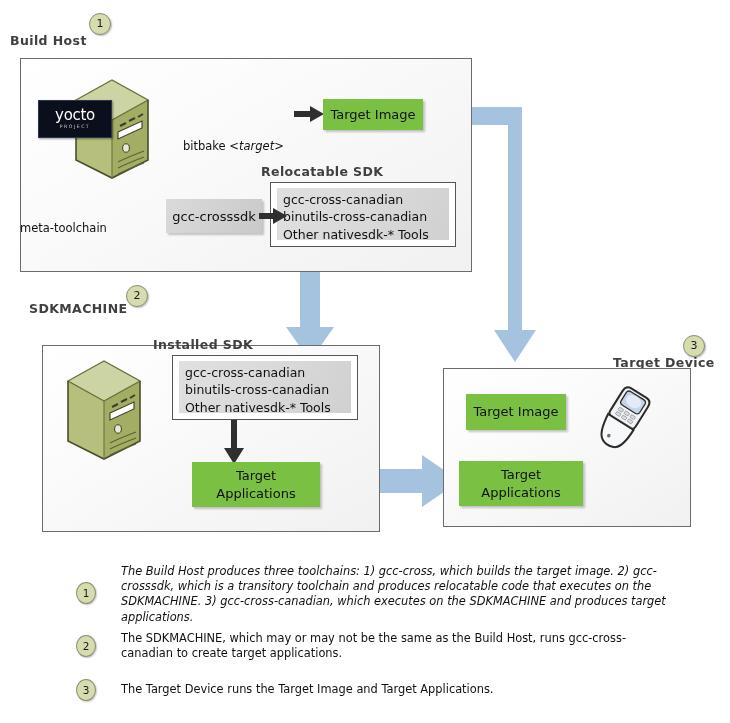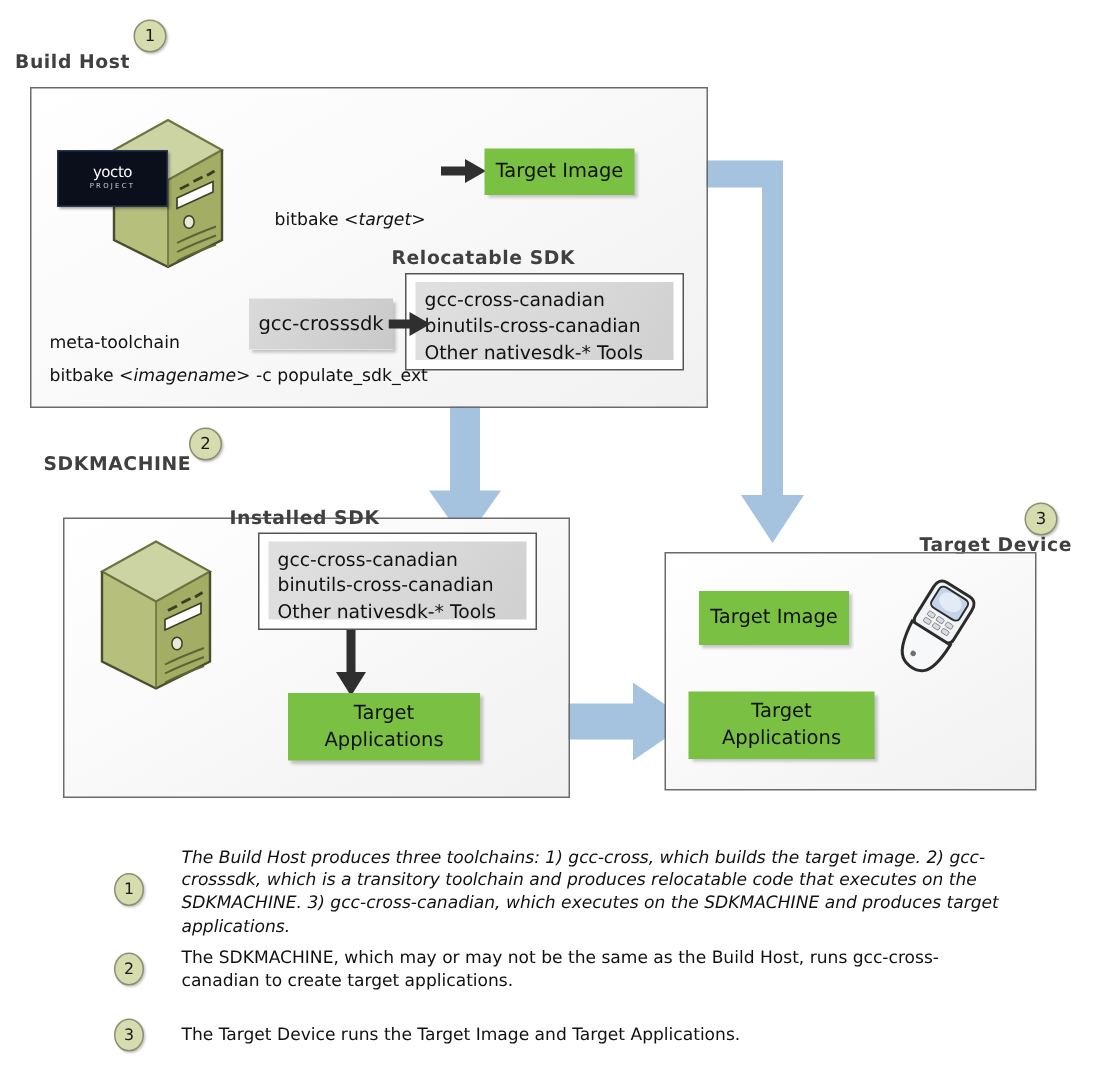--- a/index.html
+++ b/index.html
@@ -95,21 +95,21 @@
 
   
   .yocto{
     position:absolute;
     background:#0b0f1c;
     border:1.5px solid #2a3550;
     box-sizing:border-box;
     display:flex;flex-direction:column;align-items:center;justify-content:center;
     box-shadow:1px 1px 2px rgba(0,0,0,.4);
   }
-  .yocto .y1{color:#ffffff;font-size:10px;letter-spacing:-.3px;line-height:1;}
+  .yocto .y1{color:#ffffff;font-size:15px;letter-spacing:-.3px;line-height:1;}
   .yocto .y2{color:#c9cdd6;font-size:4.6px;letter-spacing:1.5px;line-height:1;margin-top:2px;}
   .legend-badge{
     position:absolute;
     width:20px;height:22px;border-radius:50%;
     background:#d7dcae;
     border:1.2px solid #8c8f72;
     box-sizing:border-box;
     font-size:10.5px;line-height:20px;text-align:center;color:#1a1a1a;
     box-shadow:1px 1px 1.5px rgba(0,0,0,.22);
   }
@@ -179,22 +179,21 @@
     <div>gcc-cross-canadian</div>
     <div>binutils-cross-canadian</div>
     <div>Other nativesdk-* Tools</div>
   </div>
 
   <div class="graybox" style="left:166px;top:199px;width:96px;height:34px;">gcc-crosssdk</div>
   <svg class="blackarrow" style="left:259px;top:208px;width:28px;height:16px;" viewBox="0 0 28 16">
     <path d="M0,5 L14,5 L14,0 L28,8 L14,16 L14,11 L0,11 Z" fill="#2f2f2f"></path>
   </svg>
 
-  <div class="caption" style="left:33px;top:221px;">meta-toolchain</div>
-  <div class="caption" style="left:33px;top:243px;">bitbake <i>&lt;imagename&gt;</i> -c populate_sdk_ext</div>
+  <div class="caption" style="left:20px;top:221px;">meta-toolchain</div>
 
   <div class="panel-title" style="left:29px;top:301px;">SDKMACHINE</div>
   <div class="badge" style="left:126px;top:285px;">2</div>
 
   <div class="panel" style="left:42px;top:345px;width:338px;height:187px;"></div>
 
   <svg class="server" style="left:60px;top:355px;width:86px;height:108px;" viewBox="0 0 86 108">
     <polygon points="8,26 44,6 80,26 80,86 44,104 8,86" fill="#a9b36a"></polygon>
     <path d="M8,26 L44,6 L80,26 L44,46 Z" fill="#cdd4a3"></path>
     <path d="M8,26 L44,46 L44,104 L8,86 Z" fill="#b6bf7c"></path>

